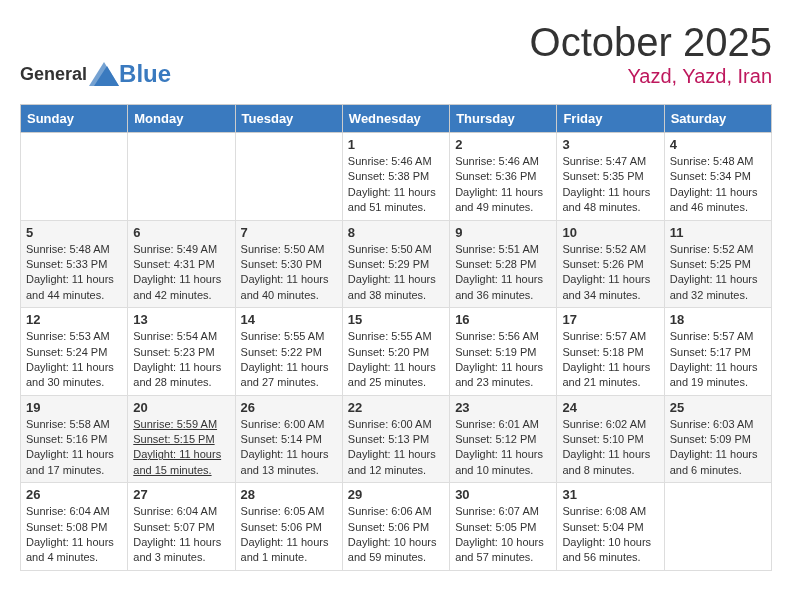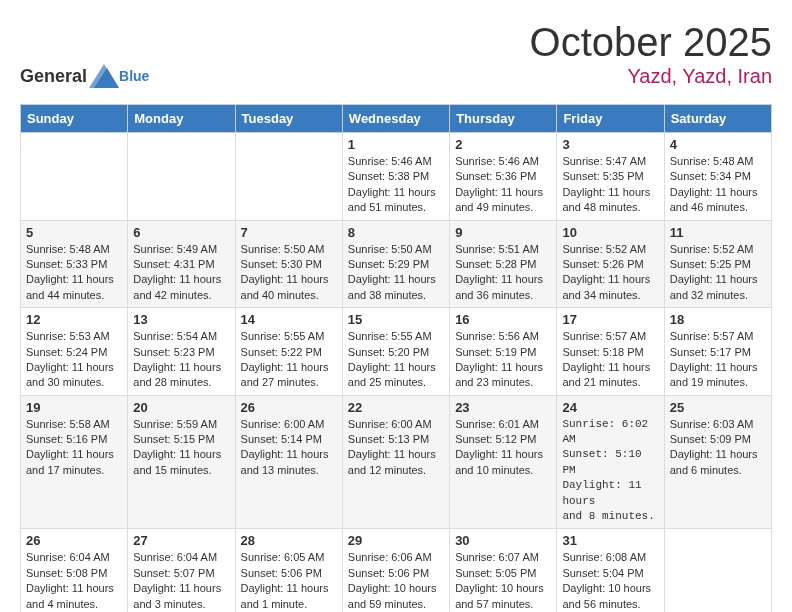--- a/index.html
+++ b/index.html
@@ -19,21 +19,21 @@
     .logo {
       display: flex;
       align-items: center;
     }
     .logo-text-general {
       font-size: 18px;
       font-weight: bold;
       color: #333;
     }
     .logo-text-blue {
-      font-size: 14px;
+      font-size: 24px;
       font-weight: bold;
       color: #3a7abf;
     }
     .logo-icon {
       width: 30px;
       height: 24px;
       margin-left: 2px;
     }
     .title-section {
       text-align: right;
@@ -266,21 +266,21 @@
       <tr>
         <td>
           <span class="day-number">19</span>
           <div class="day-info" style="white-space: pre-line;">Sunrise: 5:58 AM
 Sunset: 5:16 PM
 Daylight: 11 hours
 and 17 minutes.</div>
         </td>
         <td>
           <span class="day-number">20</span>
-          <div class="day-info" style="white-space: pre-line;">Sunrise: 5:59 AM
+          <div class="day-info" style="white-space: pre-line; text-decoration: underline;">Sunrise: 5:59 AM
 Sunset: 5:15 PM
 Daylight: 11 hours
 and 15 minutes.</div>
         </td>
         <td>
           <span class="day-number">26</span>
           <div class="day-info" style="white-space: pre-line;">Sunrise: 6:00 AM
 Sunset: 5:14 PM
 Daylight: 11 hours
 and 13 minutes.</div>
@@ -294,21 +294,21 @@
         </td>
         <td>
           <span class="day-number">23</span>
           <div class="day-info" style="white-space: pre-line;">Sunrise: 6:01 AM
 Sunset: 5:12 PM
 Daylight: 11 hours
 and 10 minutes.</div>
         </td>
         <td>
           <span class="day-number">24</span>
-          <div class="day-info" style="white-space: pre-line; font-family: Liberation Mono, monospace;">Sunrise: 6:02 AM
+          <div class="day-info" style="white-space: pre-line;">Sunrise: 6:02 AM
 Sunset: 5:10 PM
 Daylight: 11 hours
 and 8 minutes.</div>
         </td>
         <td>
           <span class="day-number">25</span>
           <div class="day-info" style="white-space: pre-line;">Sunrise: 6:03 AM
 Sunset: 5:09 PM
 Daylight: 11 hours
 and 6 minutes.</div>

